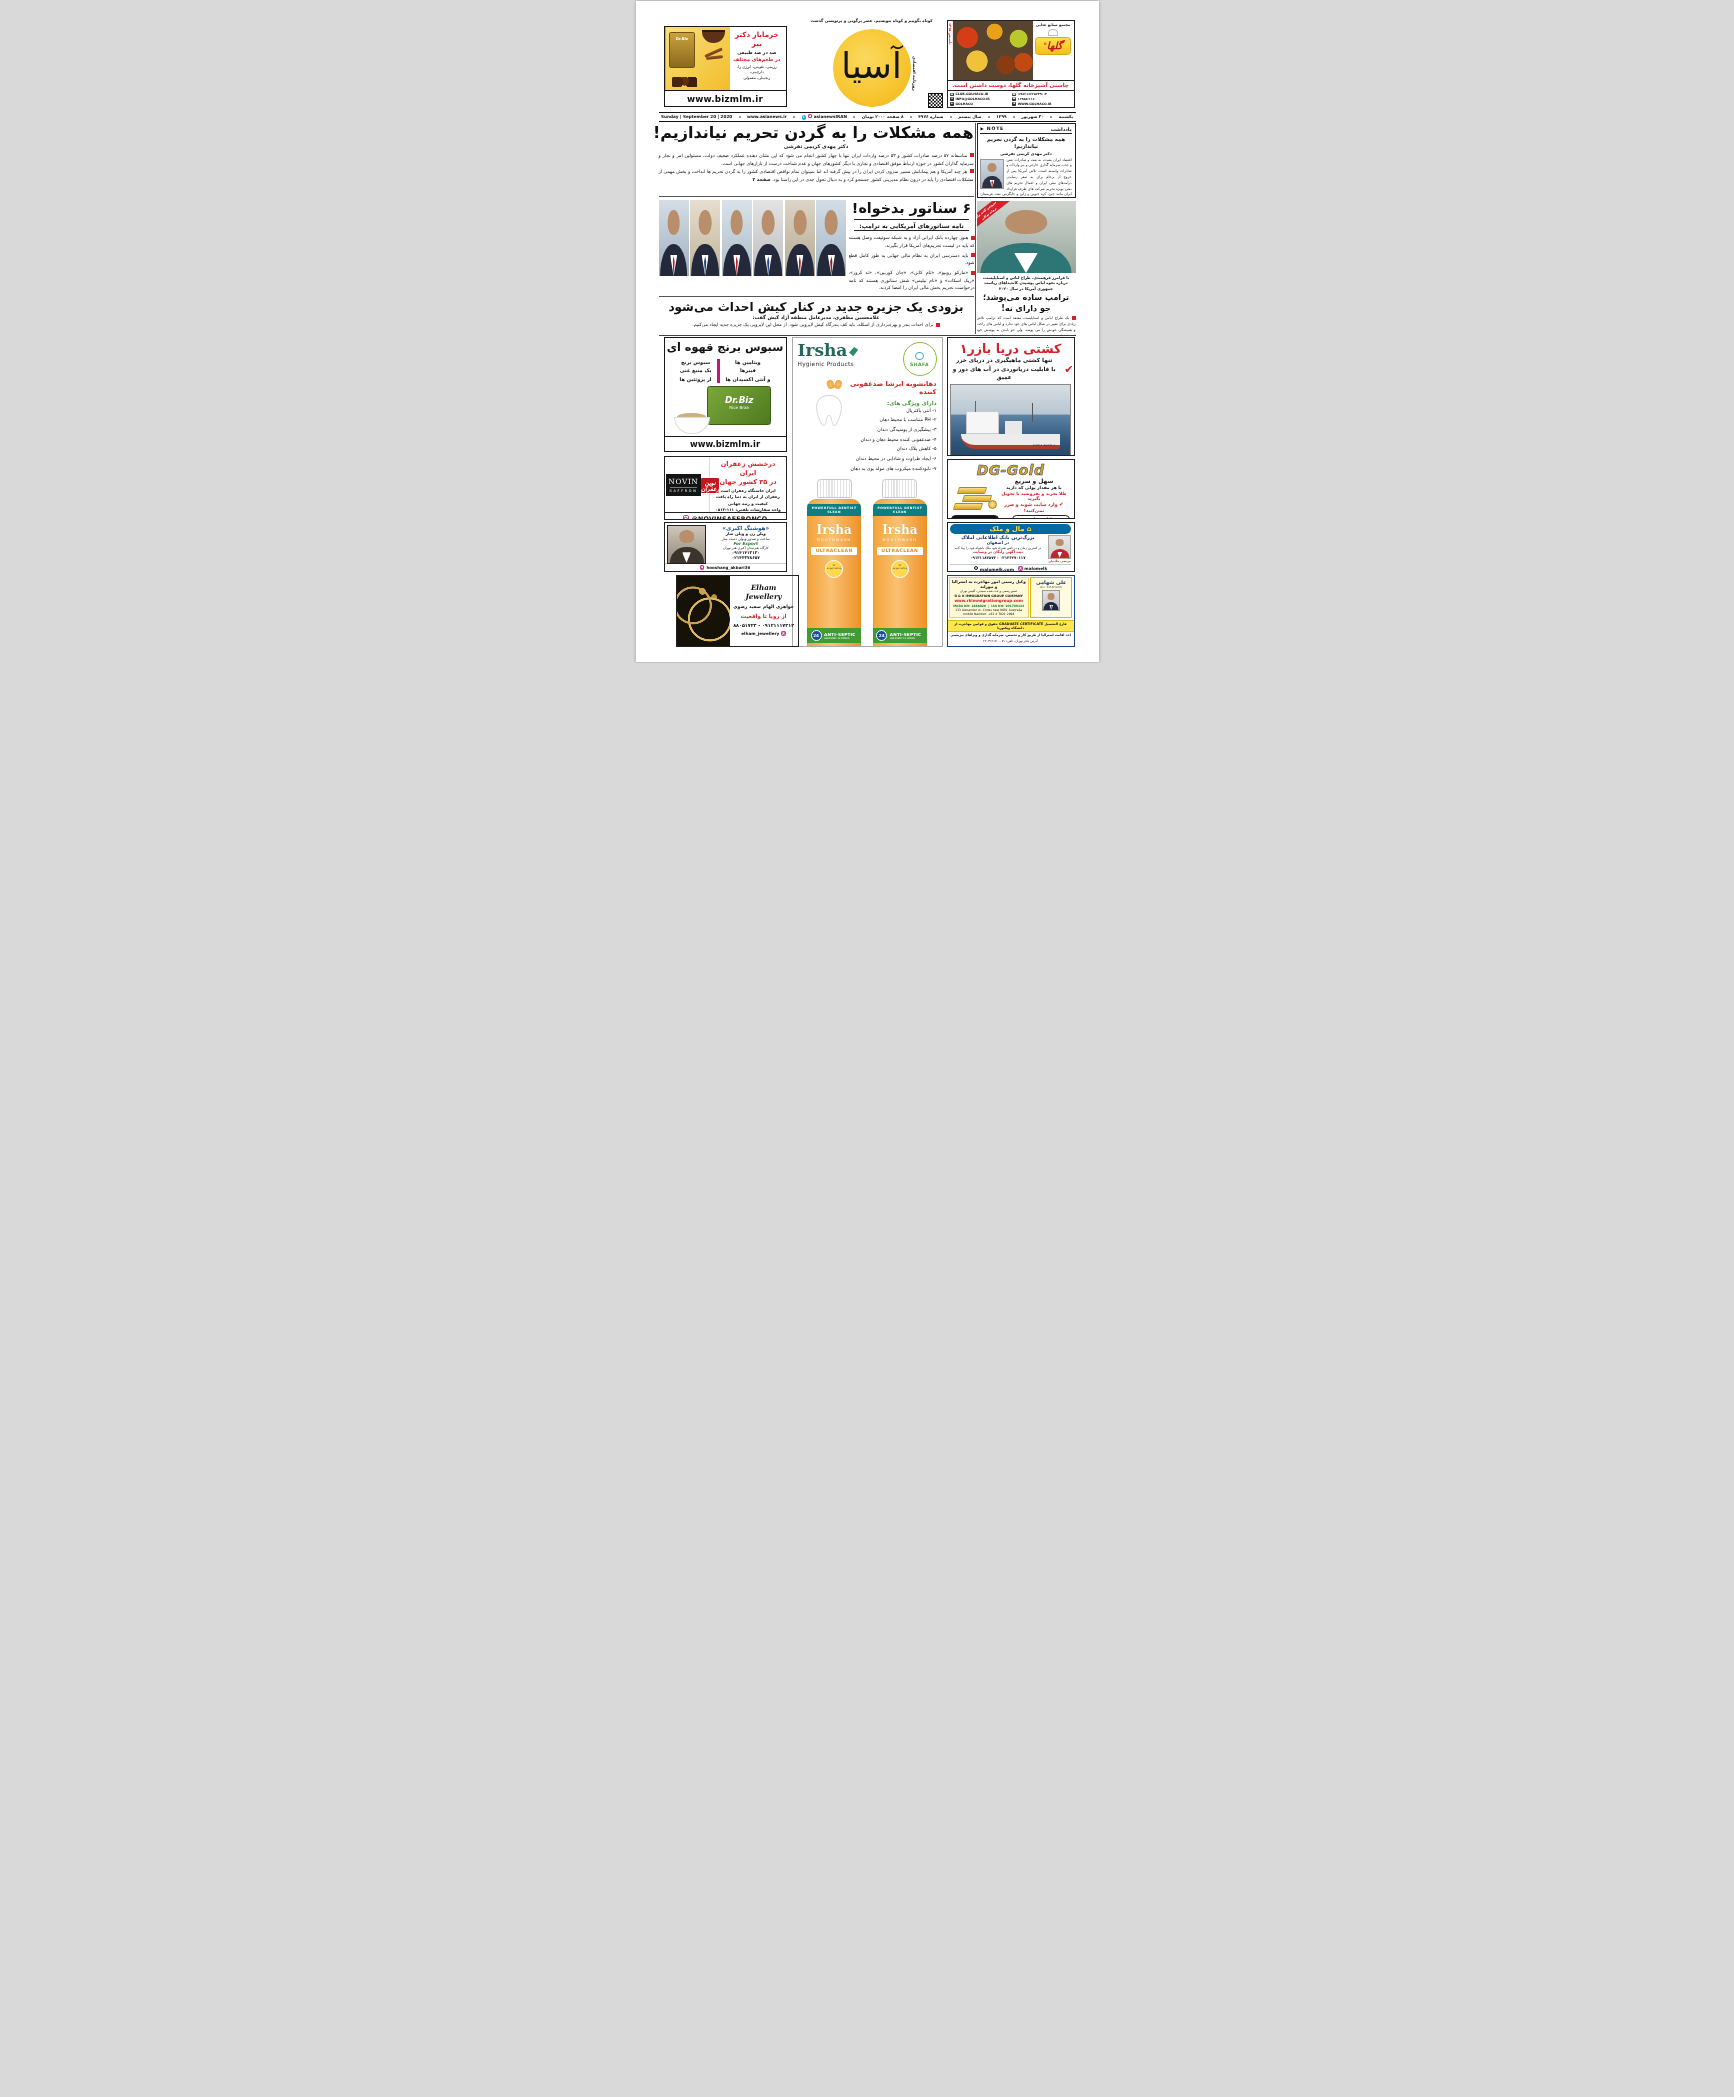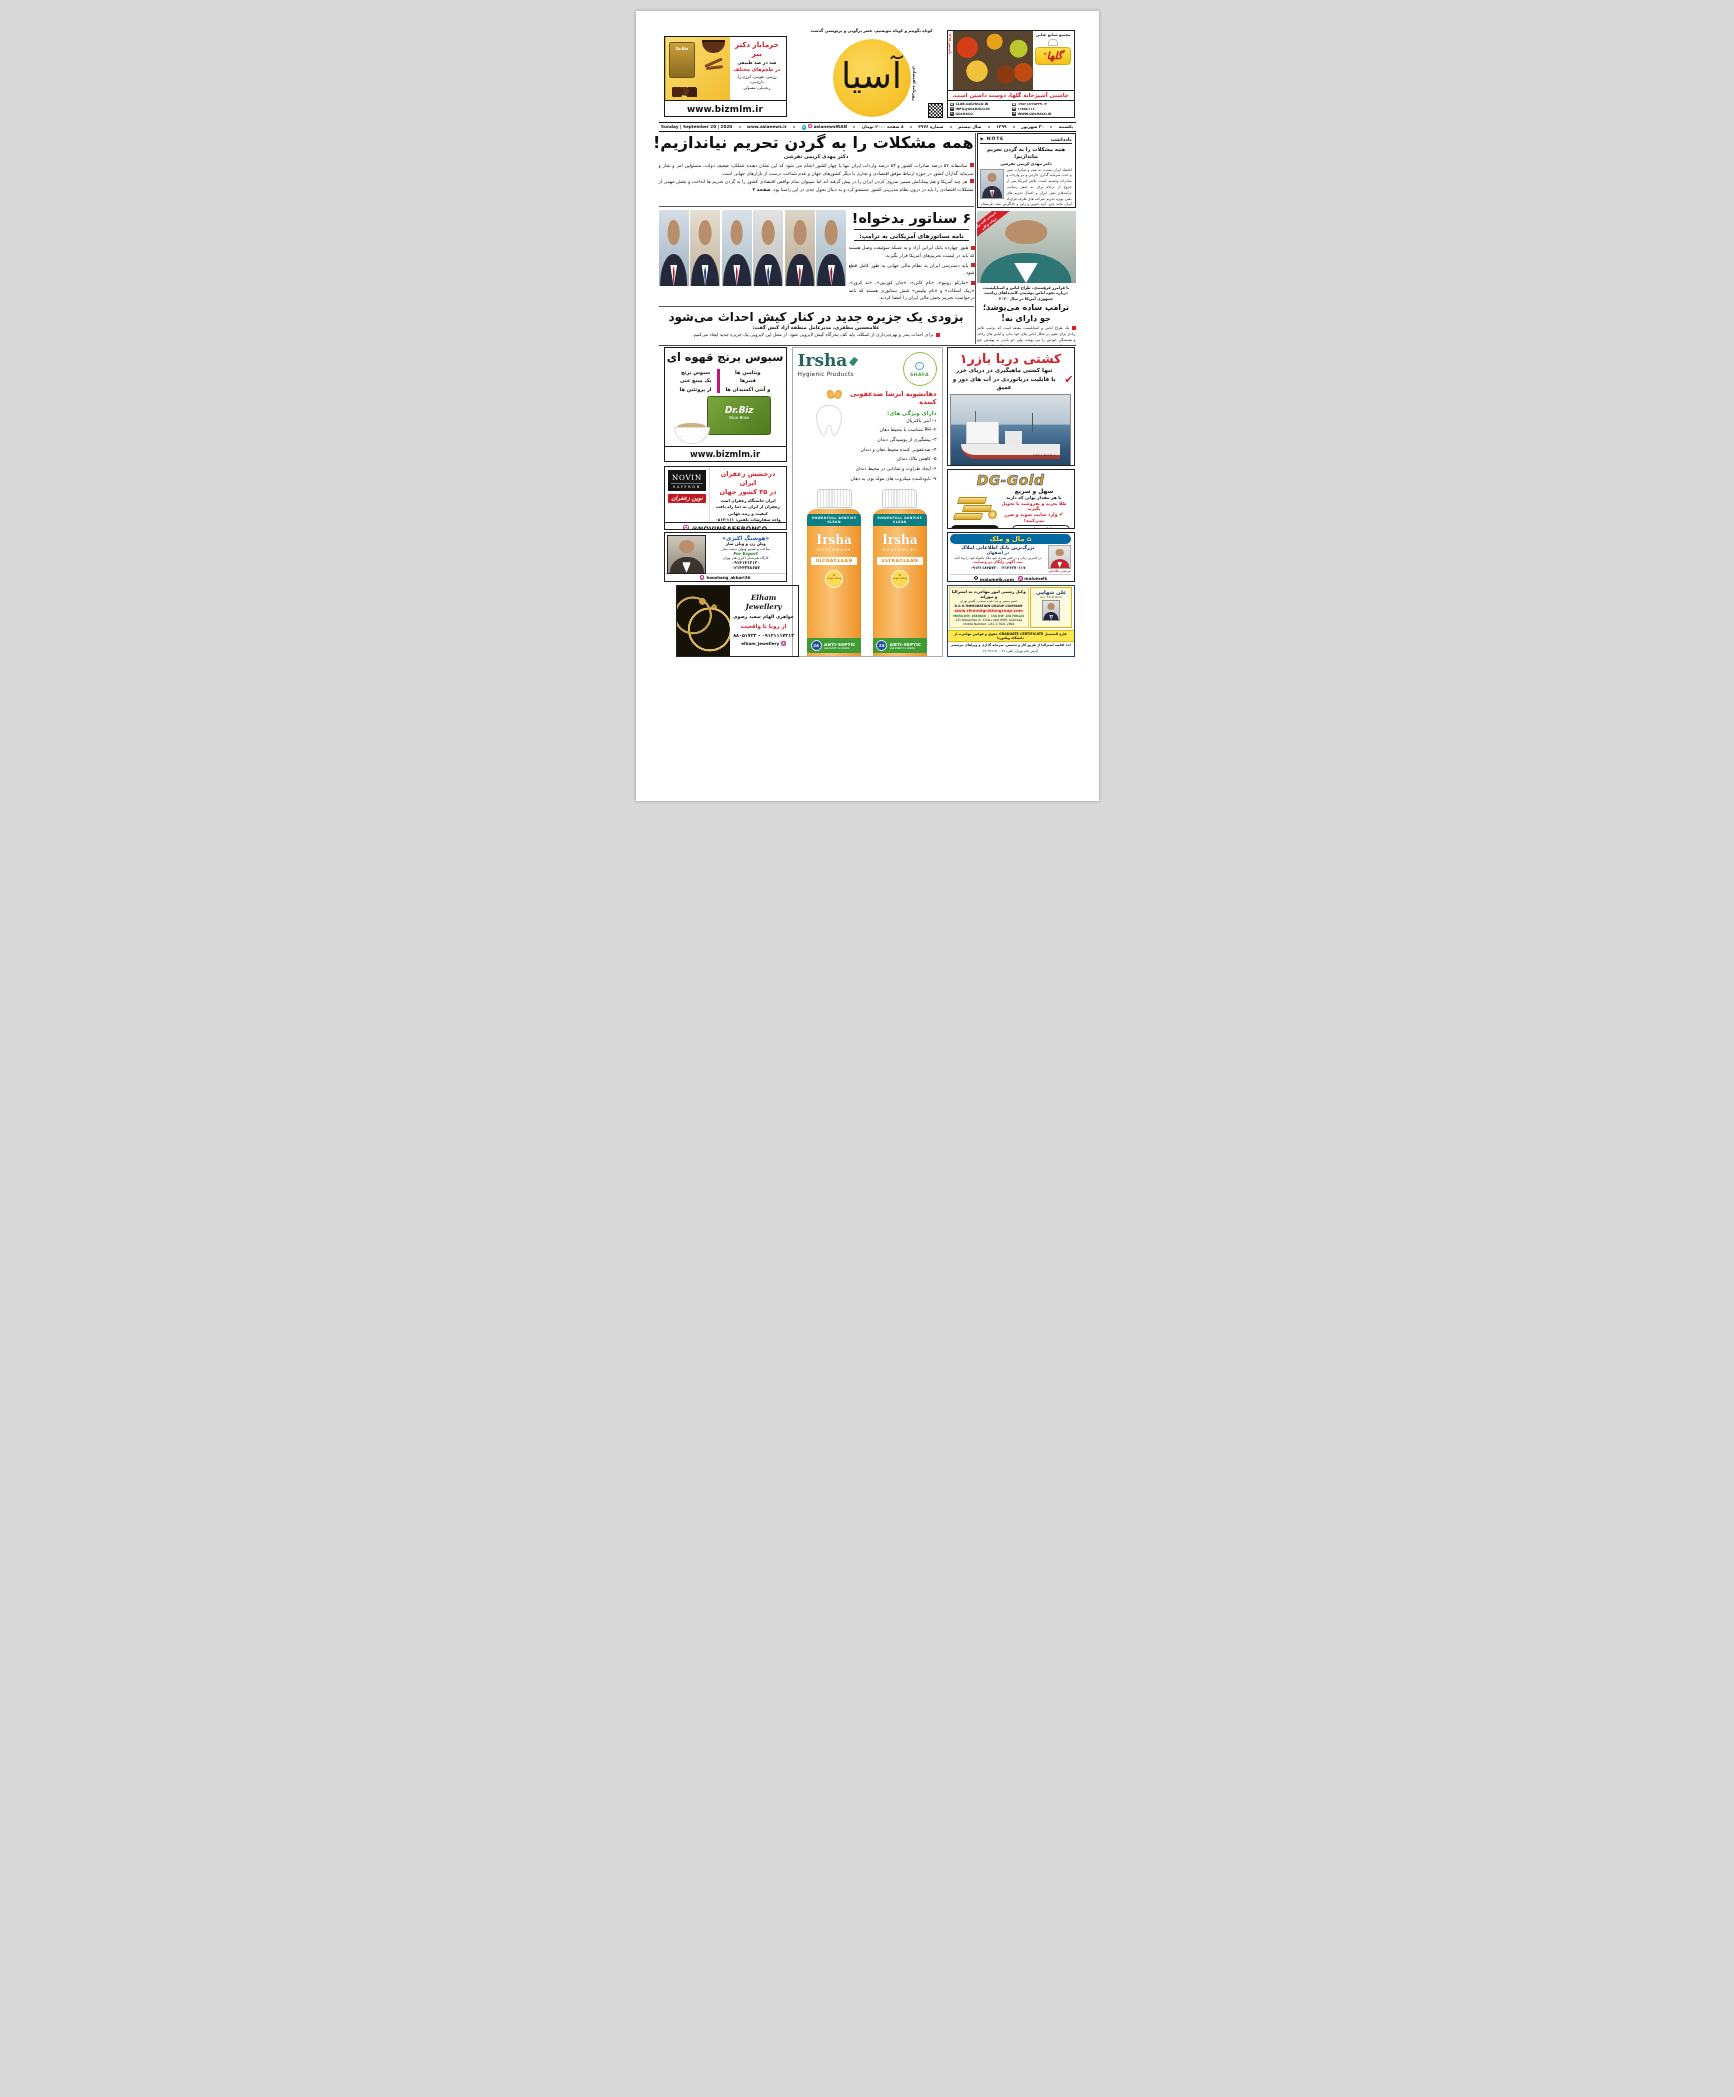--- a/index.html
+++ b/index.html
@@ -1,18 +1,18 @@
 <!DOCTYPE html>
 <html style="font-size:6.7px"><head>
 <meta charset="utf-8">
 <style>
   * { margin:0; padding:0; box-sizing:border-box; }
   html,body { background:#d9d9d9; }
   body { font-family:"DejaVu Sans", sans-serif; color:#111; }
-  .page { position:relative; width:463px; height:790px; margin:11px auto; background:#fff; overflow:hidden; box-shadow:0 0 3.4px rgba(0,0,0,.3); }
+  .page { position:relative; width:463px; height:661px; margin:1px auto; background:#fff; overflow:hidden; box-shadow:0 0 3.4px rgba(0,0,0,.3); }
   .abs { position:absolute; }
   .rtl { direction:rtl; }
   .ltr { direction:ltr; }
   .tiny { font-size:3.4px; }
 
   
   .ad-top-left { left:28px; top:25px; width:123px; height:81px; border:1.3px solid #1a1a1a; display:flex; flex-direction:column; }
   .masthead-blk { left:164px; top:17px; width:144px; height:92px; }
   .ad-top-right { left:311px; top:19.3px; width:128px; height:88px; border:0.6px solid #222; display:flex; flex-direction:column; }
   .dateline { left:23px; top:111px; width:417px; height:9.6px; border-top:0.6px solid #111; border-bottom:0.6px solid #111; display:flex; align-items:center; justify-content:space-between; font-size:4.2px; font-weight:bold; padding:0 2.5px; }
@@ -189,21 +189,21 @@
   .vessel { position:absolute; left:8%; right:8%; bottom:16%; height:56%; }
   .v-hull { position:absolute; bottom:0; left:0; right:0; height:36%; background:#ececec; border-bottom:4.2px solid #b03a2e; border-radius:0 0 2.5px 14.3px; }
   .v-sup { position:absolute; bottom:36%; left:5%; width:34%; height:54%; background:#f6f6f6; border:0.4px solid #c9c9c9; }
   .v-sup2 { position:absolute; bottom:36%; left:44%; width:18%; height:30%; background:#e9e9e9; }
   .v-mast { position:absolute; bottom:64%; left:72%; width:0.8px; height:44%; background:#555; }
   .v-mast2 { position:absolute; bottom:88%; left:14%; width:0.8px; height:26%; background:#666; }
   .shipname { position:absolute; bottom:6%; right:5%; font-size:2.5px; color:#333; letter-spacing:0.4px; }
 
   
   .novin-main { flex:1; display:flex; direction:ltr; }
-  .novin-left { width:38%; border-right:0.4px solid #ddd; display:flex; flex-direction:column; align-items:center; padding:2.5px 1.7px; }
+  .novin-left { width:38%; border-right:0.4px solid #ddd; display:flex; flex-direction:row; align-items:center; padding:2.5px 1.7px; }
   .novin-logo { background:#141414; color:#fff; text-align:center; width:92%; padding:3.4px 0 2.5px; }
   .nv1 { font-family:"DejaVu Serif",serif; font-size:7.1px; letter-spacing:0.8px; }
   .nv2 { font-size:3.4px; letter-spacing:1.7px; border-top:0.4px solid #777; margin:1.3px 3.4px 0; padding-top:0.8px; }
   .novin-band { background:#c4161c; color:#fff; font-weight:bold; font-style:italic; font-size:5.9px; width:92%; text-align:center; margin-top:2.1px; padding:1.7px 0; border-radius:1.3px; }
   .novin-right { flex:1; direction:rtl; text-align:center; padding:2.5px 2.5px 0; }
   .nv-title { color:#d6212b; font-weight:900; font-size:6.5px; line-height:1.4; }
   .nv-line { font-size:4px; font-weight:bold; margin-top:1.3px; }
   .nv-phone { font-size:4px; font-weight:bold; margin-top:1.7px; }
   .novin-ig { border-top:0.6px solid #222; padding:1.7px 0; display:flex; align-items:center; justify-content:center; gap:2.5px; font-size:6.3px; font-weight:bold; letter-spacing:0.2px; }
   .ig-big { display:inline-block; width:6.3px; height:6.3px; border-radius:1.7px; border:0.8px solid #c13584; position:relative; }

